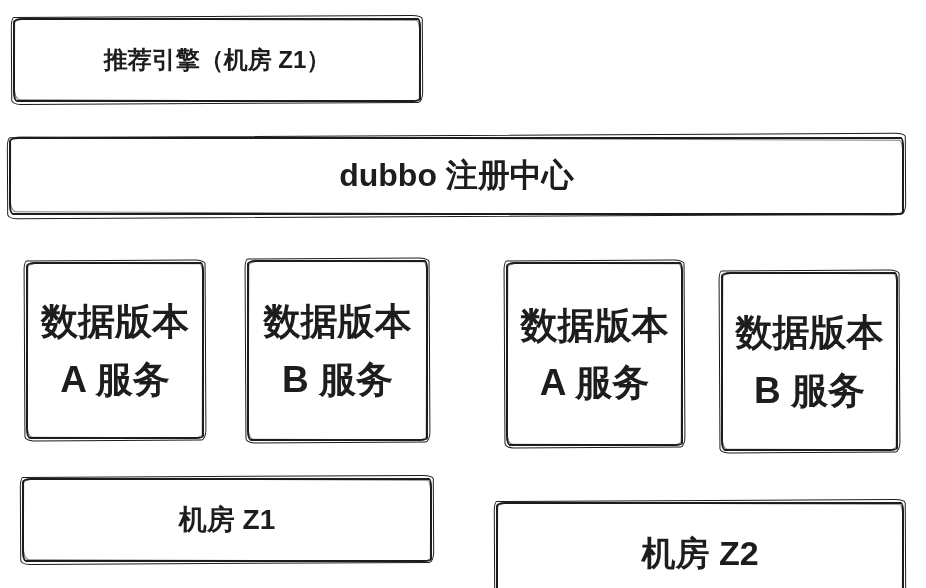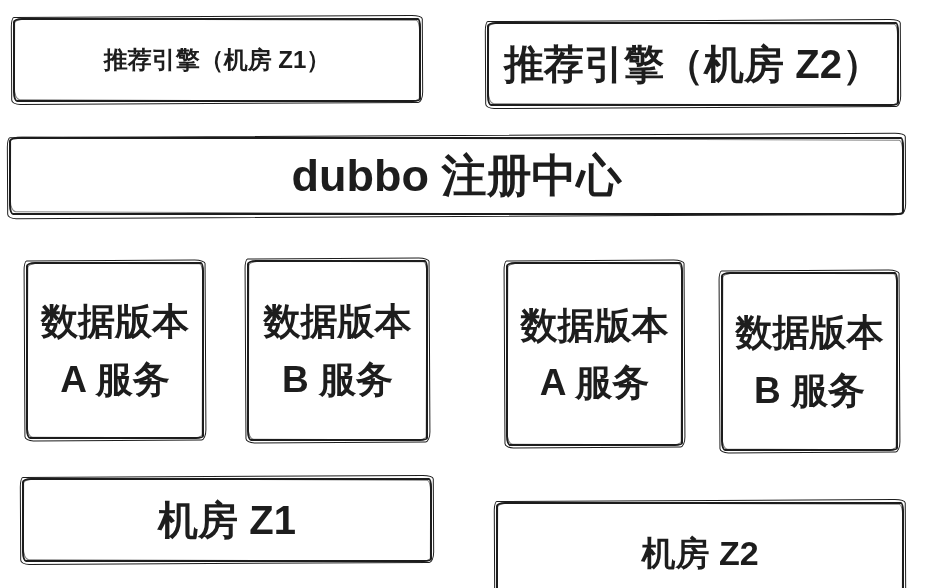--- a/index.html
+++ b/index.html
@@ -48,41 +48,38 @@
     border: 1.2px solid var(--stroke, #1d1d1d);
     border-radius: 12px 4px 10px 6px / 5px 12px 4px 12px;
     transform: rotate(0.22deg);
     opacity: .55;
     pointer-events: none;
   }
   .one-line { white-space: nowrap; }
 
   .engine-z1  { left: 13px;  top: 18px;  width: 408px; height: 84px; font-size: 24px; }
   .engine-z2  { left: 487px; top: 22px;  width: 412px; height: 84px; font-size: 40px; }
-  .registry   { left: 9px;   top: 137px; width: 895px; height: 78px; font-size: 45px; }
+  .registry   { left: 9px;   top: 137px; width: 895px; height: 78px; font-size: 32px; }
   .svc        { font-size: 37px; line-height: 1.55; padding: 0 6px; }
   .svc-z1-a   { left: 26px;  top: 262px; width: 178px; height: 177px; }
   .svc-z1-b   { left: 247px; top: 260px; width: 181px; height: 181px; }
   .svc-z2-a   { left: 506px; top: 262px; width: 177px; height: 184px; }
   .svc-z2-b   { left: 721px; top: 272px; width: 177px; height: 179px; }
-  .zone-z1    { left: 22px;  top: 478px; width: 410px; height: 84px; font-size: 40px; }
+  .zone-z1    { left: 22px;  top: 478px; width: 410px; height: 84px; font-size: 28px; }
   .zone-z2    { left: 496px; top: 502px; width: 408px; height: 104px; font-size: 34px; }
 </style>
 </head>
 <body>
 
 <div class="canvas">
 
   <div class="sketch engine-z1 one-line">
     <span>推荐引擎（机房 Z1）</span>
   </div>
 
-  <div class="sketch engine-z2 one-line">
-    <span>推荐引擎（机房 Z2）</span>
-  </div>
 
   <div class="sketch registry one-line">
     <span>dubbo 注册中心</span>
   </div>
 
   <div class="sketch svc svc-z1-a">
     <span>数据版本 A 服务</span>
   </div>
 
   <div class="sketch svc svc-z1-b">

